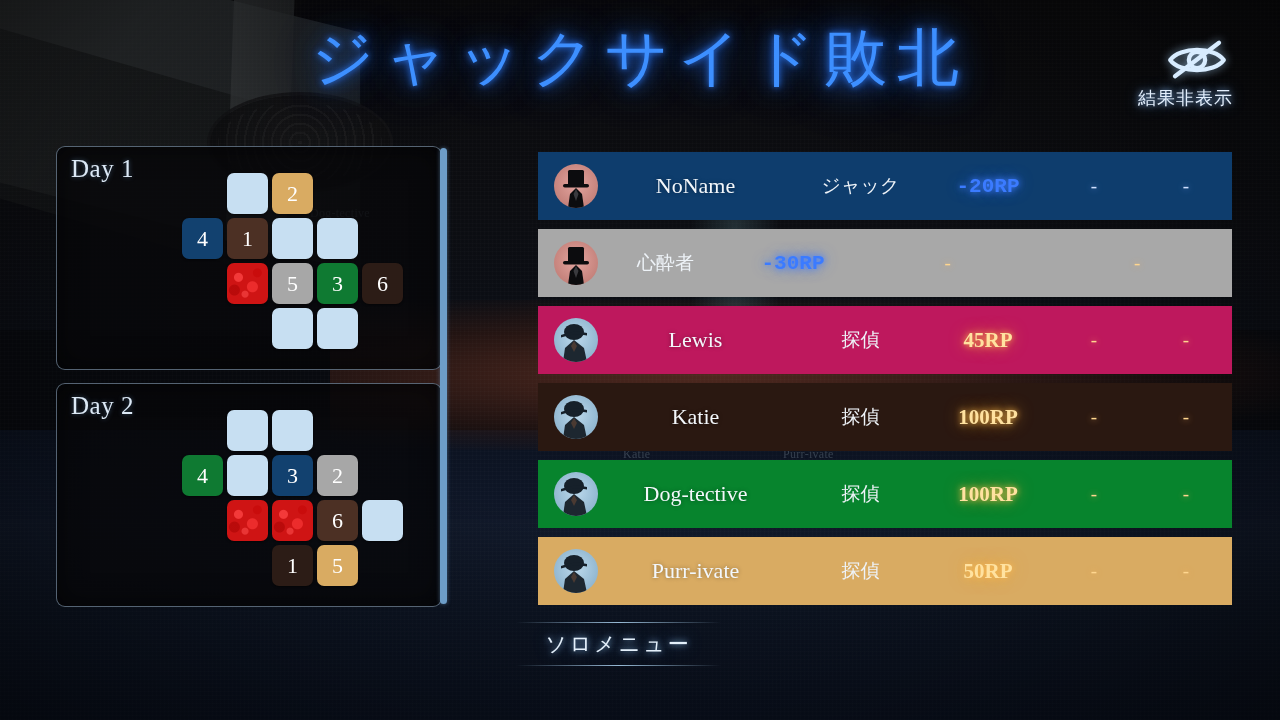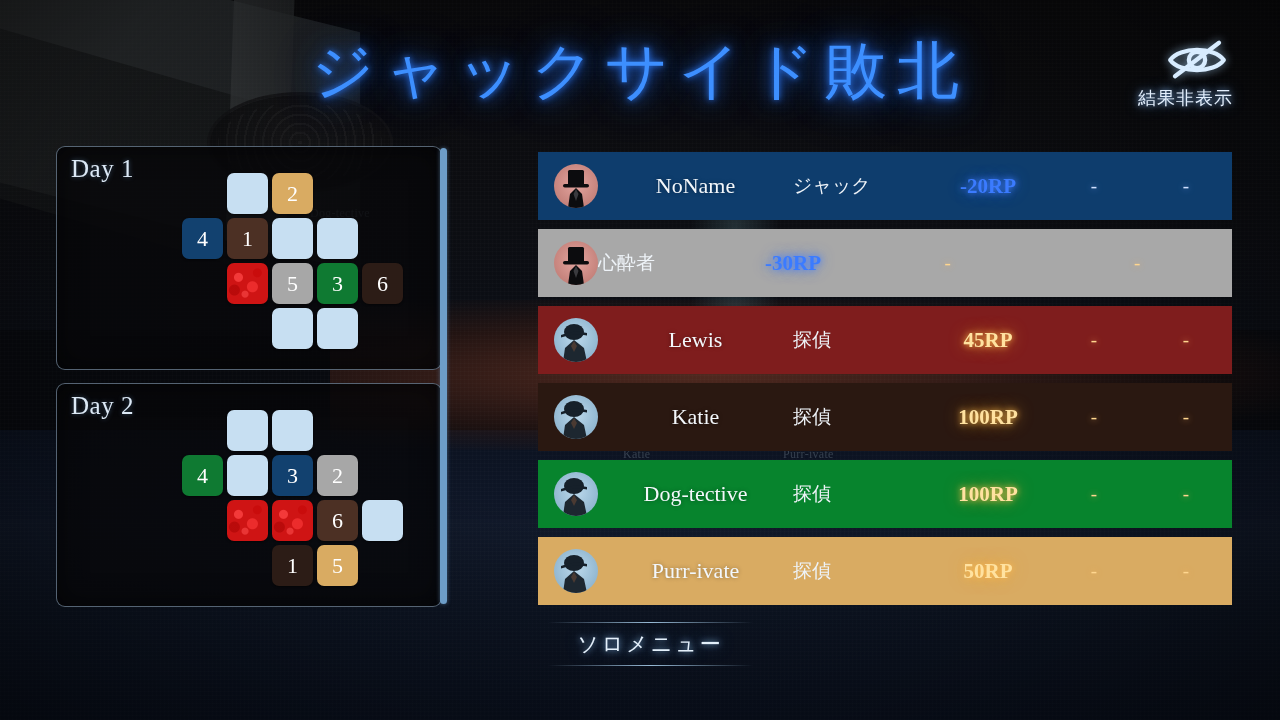--- a/index.html
+++ b/index.html
@@ -78,21 +78,21 @@
   }
   
   .bg-nametag{
     position:absolute;color:rgba(150,165,180,.30);
     font-size:12px;letter-spacing:.3px;white-space:nowrap;
     font-family:"Liberation Serif", serif;
   }
 
   
   #title{
-    position:absolute;top:40px;left:0;right:0;text-align:center;
+    position:absolute;top:27px;left:0;right:0;text-align:center;
     font-size:62px;line-height:1;letter-spacing:10px;
     color:#3d8fff;
     text-shadow:0 0 6px #2a6fe0,0 0 16px #1e5ecf,0 0 34px rgba(30,94,207,.75),0 0 58px rgba(30,94,207,.45);
     font-weight:400;
     font-family:"DejaVu Sans", sans-serif;
   }
 
   
   #hide-results{
     position:absolute;top:38px;right:24px;width:118px;text-align:left;
@@ -163,32 +163,32 @@
   }
   .avatar{
     width:44px;height:44px;border-radius:50%;
     margin-left:16px;flex:0 0 auto;position:relative;overflow:hidden;
   }
   .avatar.jack{background:radial-gradient(circle at 50% 45%,#e4a6a0,#b8736c);}
   .avatar.det{background:radial-gradient(circle at 50% 45%,#bcd9ec,#7fa8c4);}
   .avatar svg{position:absolute;left:0;top:0;}
   .col-name{flex:0 0 195px;text-align:center;font-size:22px;color:#f3f7fb;
     text-shadow:0 0 4px rgba(0,0,0,.35);}
-  .col-role{flex:0 0 135px;font-size:19px;color:#eef3f8;
+  .col-role{flex:0 0 135px;text-align:center;font-size:19px;color:#eef3f8;
     font-family:"DejaVu Sans", sans-serif;}
   .col-rp{flex:0 0 120px;text-align:center;font-size:21px;font-weight:bold;}
   .col-x{flex:1 1 0;text-align:center;font-size:19px;}
-  .rp-blue{color:#3b7bff;text-shadow:0 0 6px rgba(70,130,255,.95),0 0 14px rgba(50,110,255,.7);}
+  .rp-blue{color:#3b7bff;text-shadow:0 0 6px rgba(70,130,255,.95),0 0 14px rgba(50,110,255,.7);font-family:Liberation Mono, monospace;}
   .rp-gold{color:#ffe2a0;text-shadow:0 0 6px rgba(255,190,80,.95),0 0 16px rgba(255,170,50,.7);}
   .dash-blue{color:#cfe0ff;text-shadow:0 0 6px rgba(120,170,255,.8);}
   .dash-gold{color:#ffd68f;text-shadow:0 0 6px rgba(255,185,90,.85);}
 
   
   #solo-menu{
-    position:absolute;left:548px;top:620px;width:205px;height:48px;
+    position:absolute;left:516px;top:620px;width:205px;height:48px;
     display:flex;align-items:center;justify-content:center;cursor:pointer;
   }
   #solo-menu .rule{
     position:absolute;left:0;width:100%;height:1px;
     background:linear-gradient(90deg,rgba(150,195,235,0),rgba(175,215,245,.85),rgba(150,195,235,0));
   }
   #solo-menu .rule.top{top:2px;}
   #solo-menu .rule.bot{bottom:2px;}
   #solo-menu .lbl{
     font-size:21px;letter-spacing:3px;color:#e4f0fb;
@@ -290,21 +290,21 @@
           <rect x="9" y="20" width="26" height="3.6" rx="1.8" fill="#0c0c0e"></rect>
           <path d="M22 24 L16 30 L14 44 L30 44 L28 30 Z" fill="#0c0c0e"></path>
           <path d="M22 25 l-2.5 5 2.5 7 2.5 -7 Z" fill="#3a3a3e"></path>
         </svg>
       </div>
       <div class="col-role">心酔者</div>
       <div class="col-rp rp-blue">-30RP</div>
       <div class="col-x dash-gold">-</div>
       <div class="col-x dash-gold">-</div>
     </div>
-    <div class="player-row" style="background: #7f1d1d;">
+    <div class="player-row" style="background: #be185d;">
       <div class="avatar det">
         <svg width="44" height="44" viewBox="0 0 44 44">
           <ellipse cx="20" cy="14" rx="10" ry="8" fill="#16202a"></ellipse>
           <path d="M7 17 q13 -6 26 -2 l0 2.5 q-13 -3 -26 2 Z" fill="#16202a"></path>
           <path d="M20 22 L11 30 L9 44 L33 44 L30 30 Z" fill="#1d2730"></path>
           <path d="M20 23 l-3 5 3 6 3 -6 Z" fill="#4a3a32"></path>
         </svg>
       </div>
       <div class="col-name">Lewis</div>
       <div class="col-role">探偵</div>

